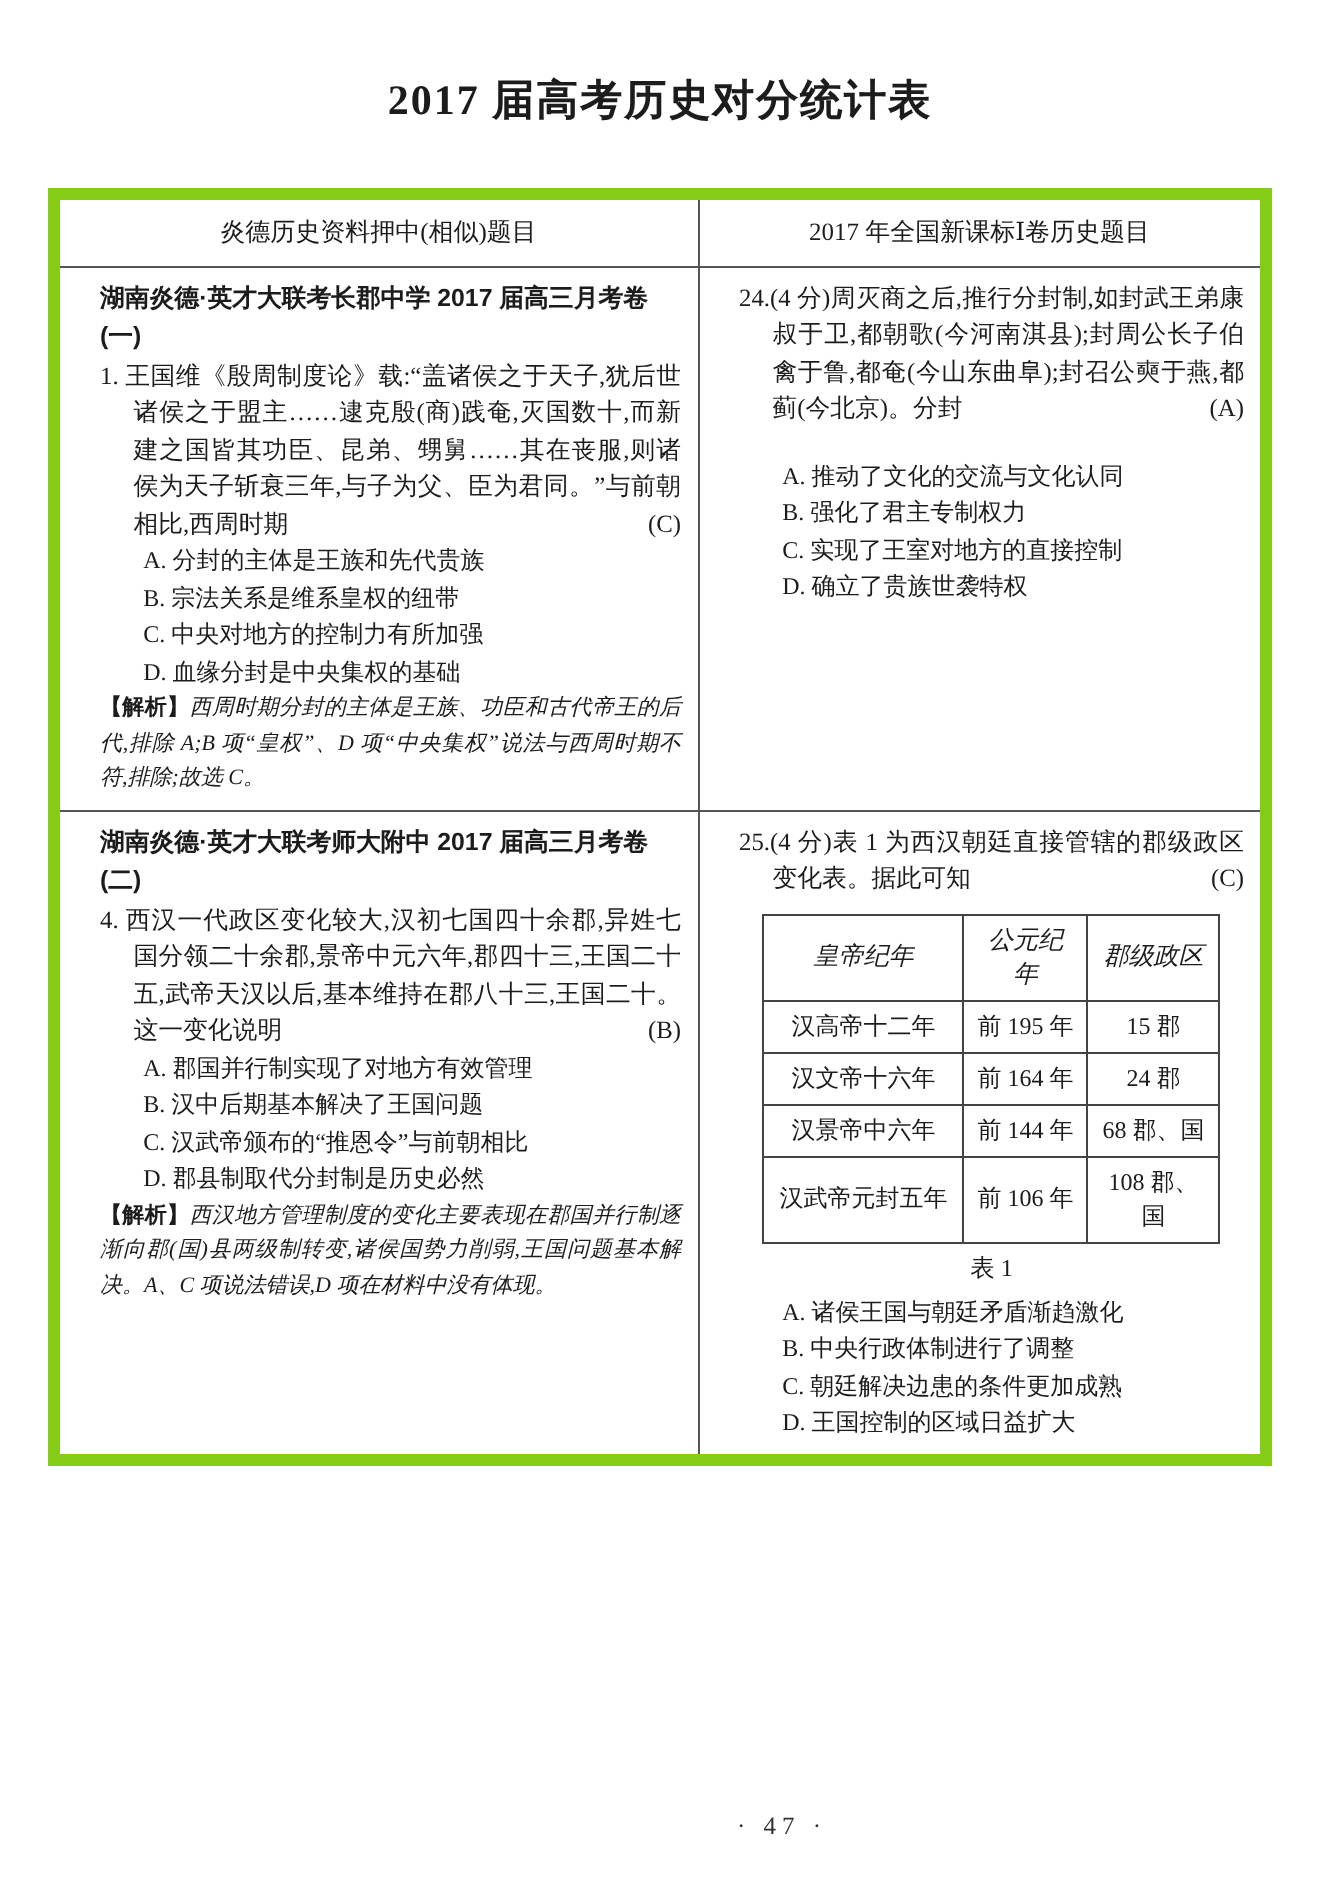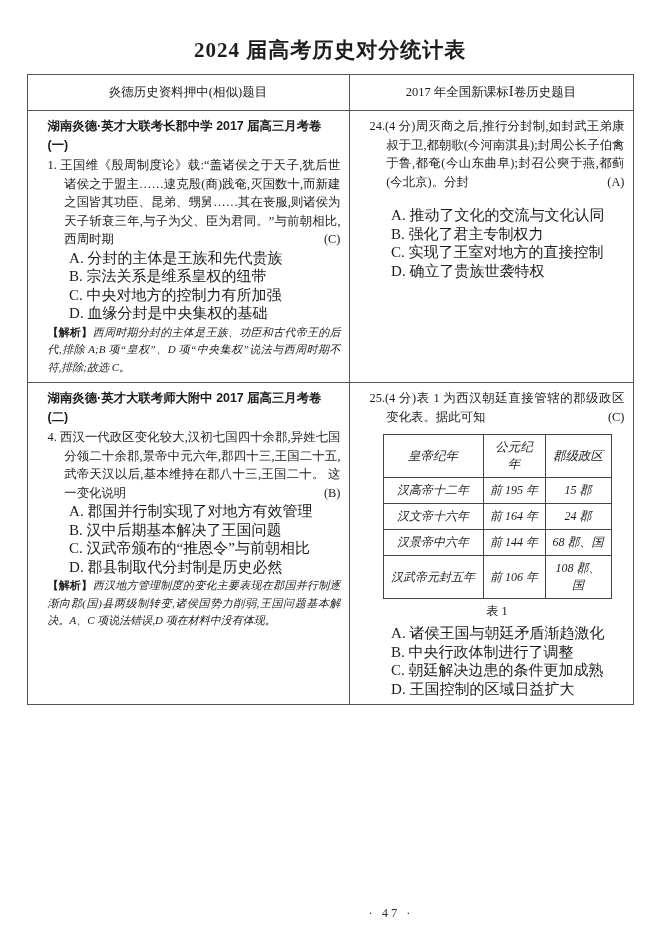--- a/index.html
+++ b/index.html
@@ -16,23 +16,23 @@
   }
   .doc-title {
     padding-top: 36px;
     text-align: center;
     font-size: 21px;
     font-weight: bold;
     letter-spacing: 1px;
   }
   table.exam-table {
     width: 606px;
-    margin: 10px auto 0 auto;
+    margin: 30px auto 0 auto;
     border-collapse: collapse;
-    border: 1px solid #84cc16;
+    border: 6px solid #84cc16;
     table-layout: fixed;
   }
   table.exam-table th, table.exam-table td {
     border: 1px solid #555;
     vertical-align: top;
     font-weight: normal;
   }
   table.exam-table th {
     height: 36px;
     vertical-align: middle;
@@ -58,21 +58,21 @@
     text-align: justify;
     padding-left: 1.35em;
     text-indent: -1.35em;
   }
   .answer-float {
     float: right;
     text-indent: 0;
   }
   .options { padding-left: 1.35em; }
   .option {
-    font-size: 15px;
+    font-size: 12px;
     line-height: 18.5px;
   }
   .gap-top { margin-top: 15px; }
   .analysis {
     font-size: 11px;
     line-height: 17.5px;
     text-align: justify;
     margin-top: 1px;
   }
   .analysis-label {
@@ -84,21 +84,20 @@
 
   table.inner-table {
     border-collapse: collapse;
     margin: 8px auto 3px auto;
     font-size: 12px;
   }
   table.inner-table th, table.inner-table td {
     border: 1px solid #444;
     text-align: center;
     vertical-align: middle;
-    font-style: italic;
     font-weight: normal;
     padding: 4px 6px;
     height: 26px;
   }
   table.inner-table th { font-style: italic; }
   col.ic1 { width: 100px; }
   col.ic2 { width: 62px; }
   col.ic3 { width: 66px; }
   .inner-caption {
     text-align: center;
@@ -117,21 +116,21 @@
     letter-spacing: 3px;
     margin-left: 45px;
   }
   .clearfix::after { content: ""; display: block; clear: both; }
 </style>
 </head>
 <body>
 
 <div class="page">
 
-  <div class="doc-title">2024 届高考历史对分统计表</div>
+  <div class="doc-title">2017 届高考历史对分统计表</div>
 
   <table class="exam-table">
     <colgroup>
         <col class="left-col">
         <col class="right-col">
       </colgroup>
     <thead>
       <tr>
         <th>炎德历史资料押中(相似)题目</th>
         <th>2017 年全国新课标Ⅰ卷历史题目</th>

